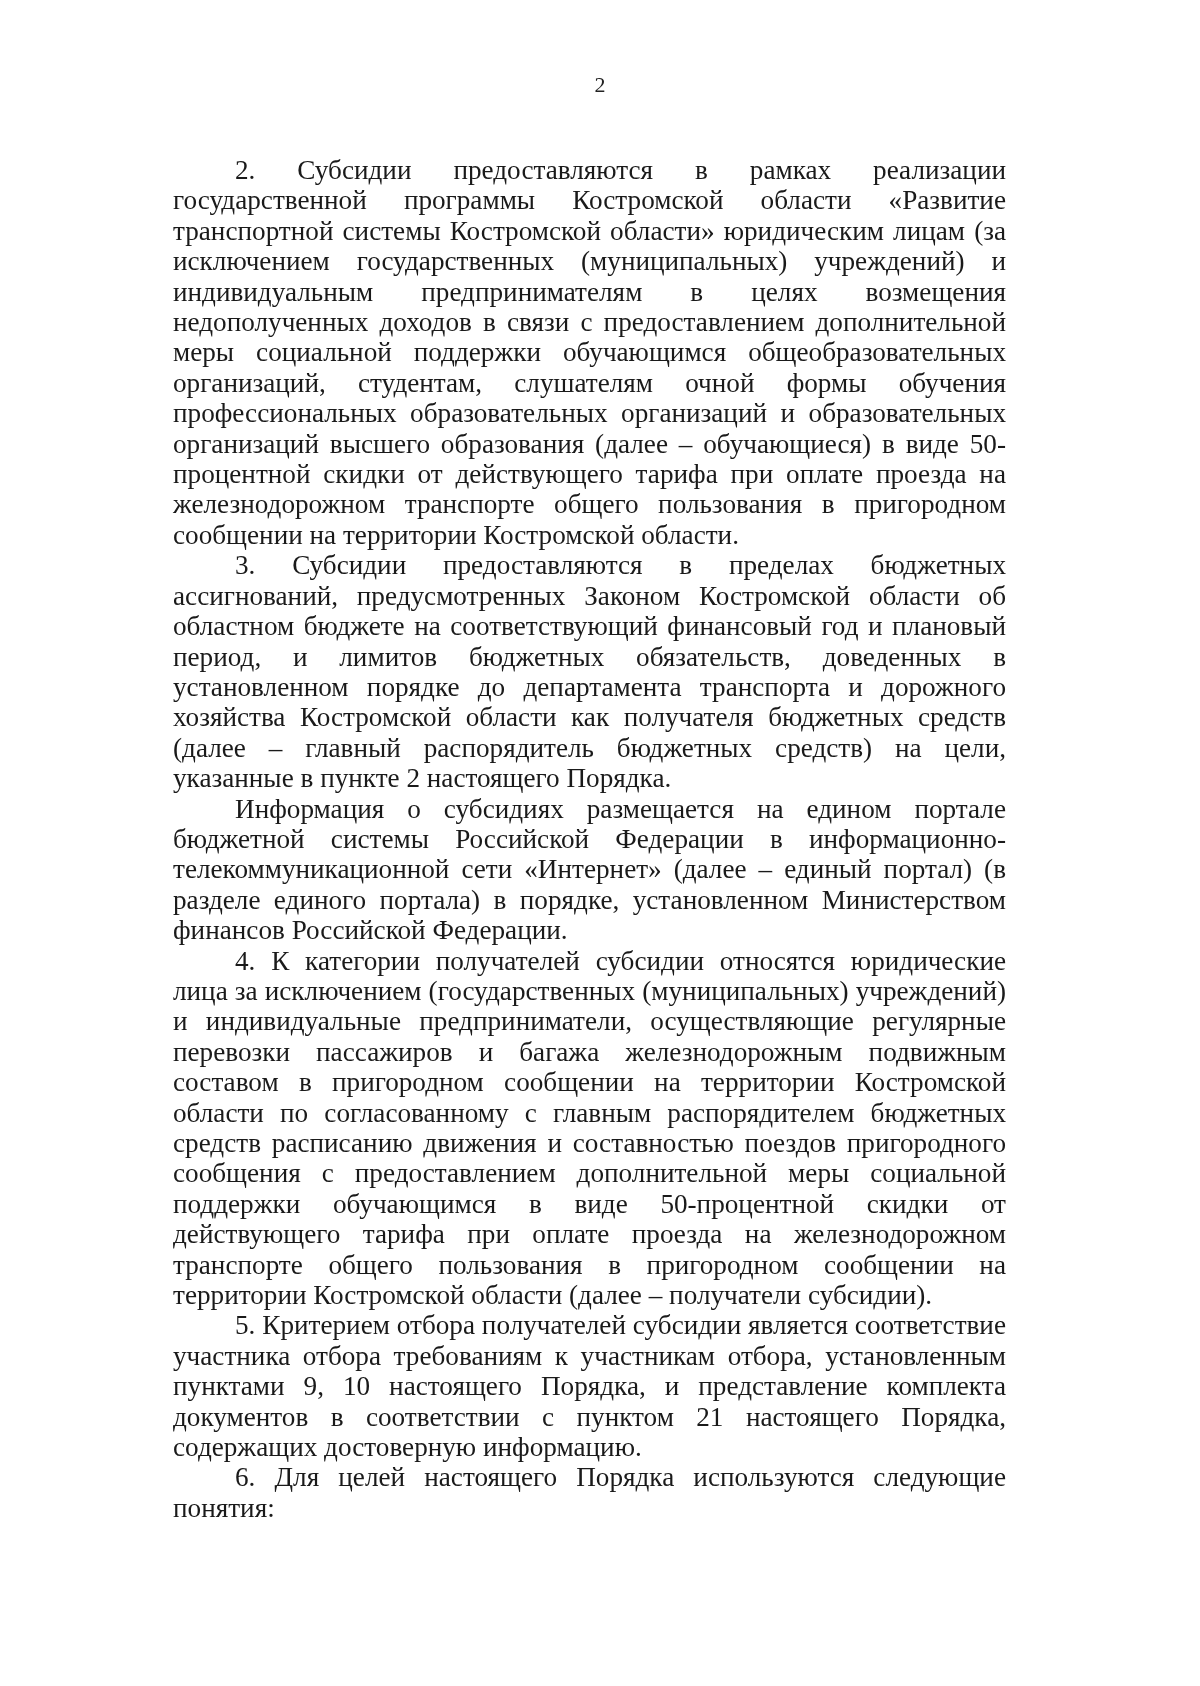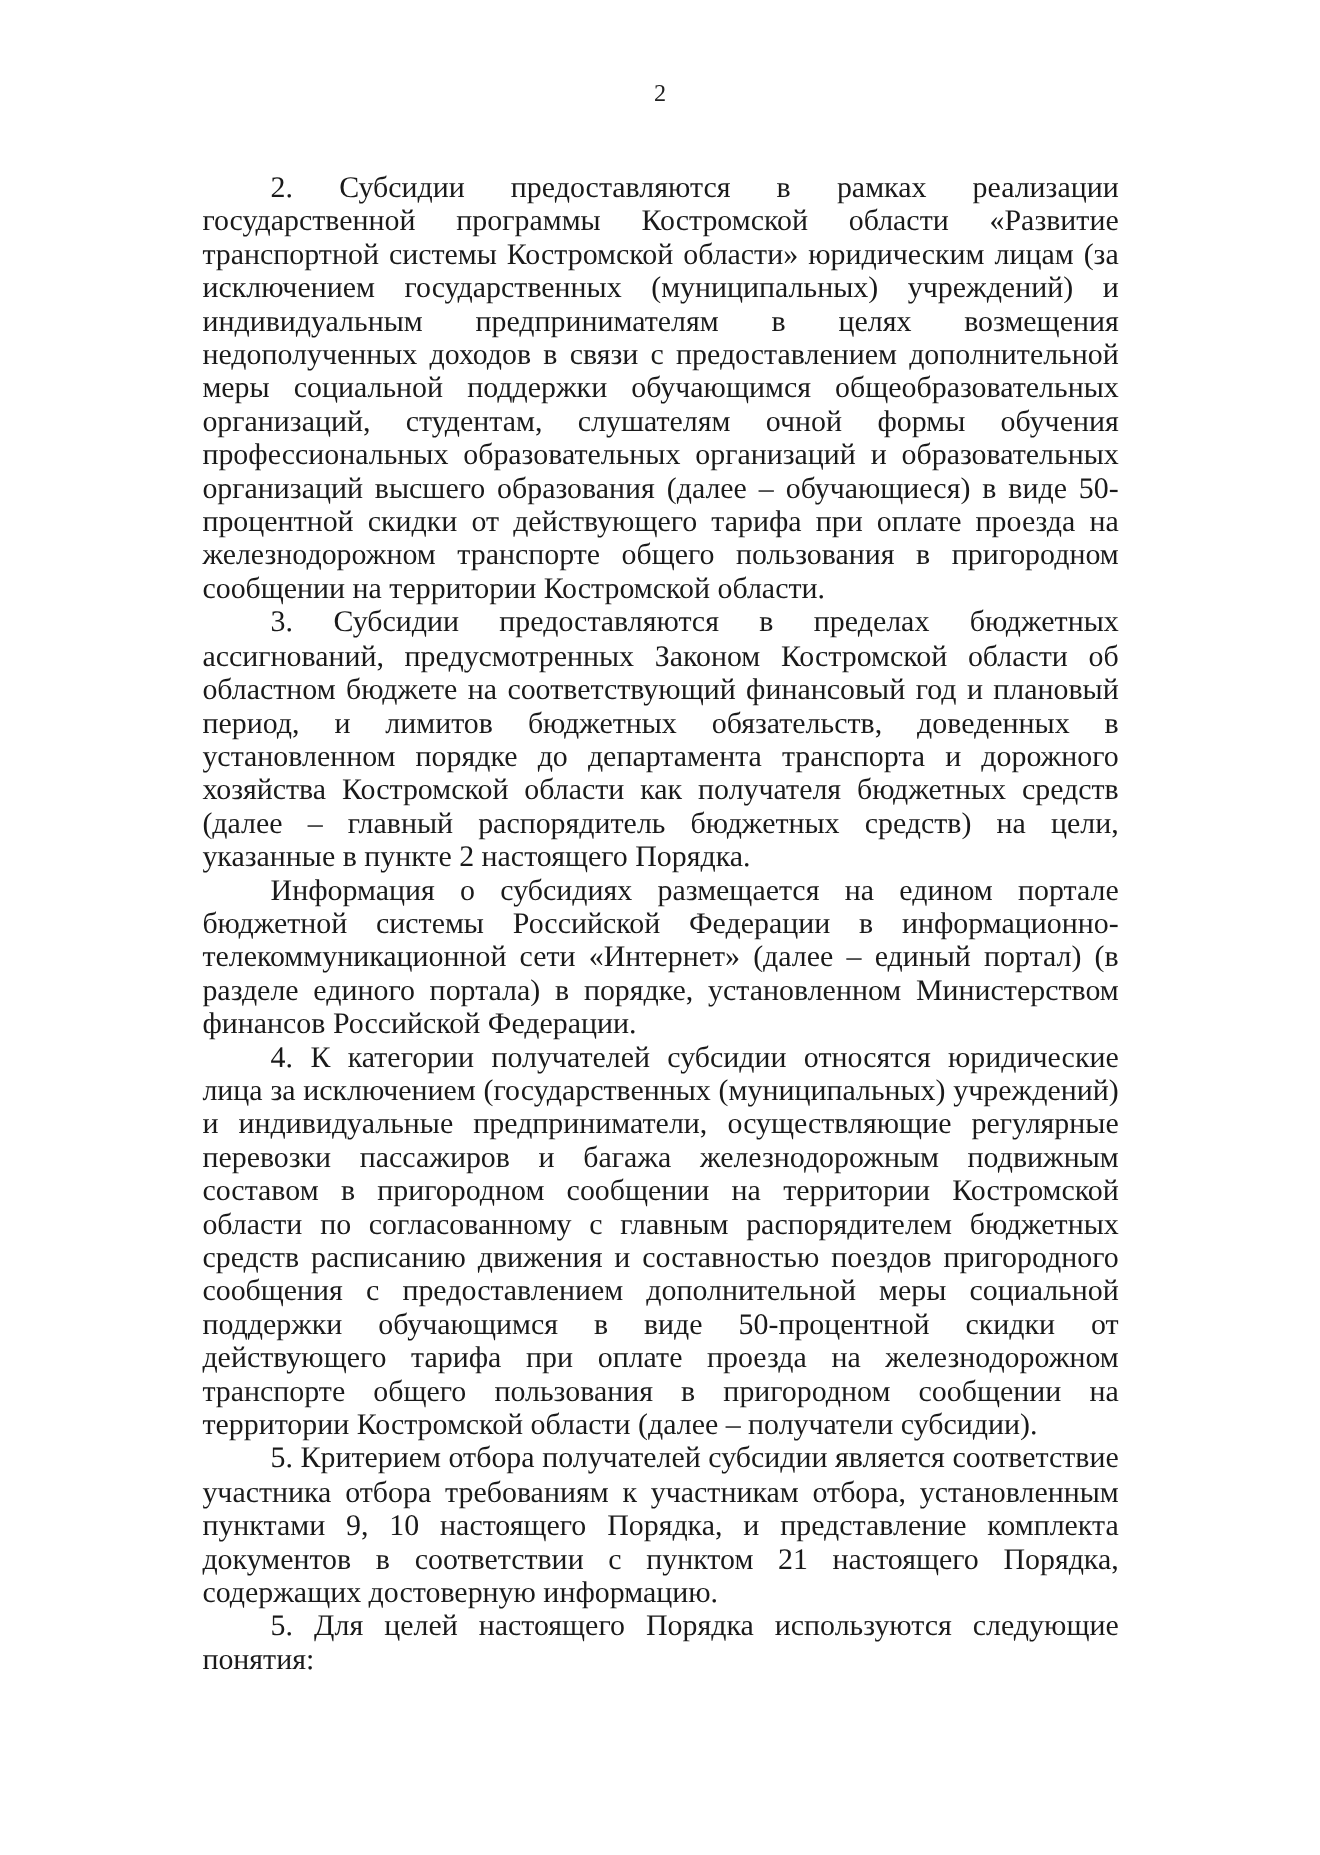--- a/index.html
+++ b/index.html
@@ -1,27 +1,27 @@
 <!DOCTYPE html>
 <html><head>
 <meta charset="utf-8">
 <style>
   html, body { margin:0; padding:0; background:#ffffff; }
   body { width:1200px; height:1686px; position:relative; overflow:hidden; }
   .page-number { position:absolute; top:72px; left:0; width:1200px; text-align:center;
     font-family:"Liberation Serif", serif; font-size:22px; color:#222; }
-  .content { position:absolute; top:155px; left:184px; width:833px;
+  .content { position:absolute; top:155px; left:173px; width:833px;
     font-family:"Liberation Serif", serif; font-size:27.2px; line-height:30.4px; color:#1a1a1a; }
   .content p { margin:0; text-align:justify; text-indent:62px; }
 </style>
 </head>
 <body>
 
 <div class="page-number">2</div>
 
 <div class="content">
   <p>2. Субсидии предоставляются в рамках реализации государственной программы Костромской области «Развитие транспортной системы Костромской области» юридическим лицам (за исключением государственных (муниципальных) учреждений) и индивидуальным предпринимателям в целях возмещения недополученных доходов в связи с предоставлением дополнительной меры социальной поддержки обучающимся общеобразовательных организаций, студентам, слушателям очной формы обучения профессиональных образовательных организаций и образовательных организаций высшего образования (далее – обучающиеся) в виде 50-процентной скидки от действующего тарифа при оплате проезда на железнодорожном транспорте общего пользования в пригородном сообщении на территории Костромской области.</p>
   <p>3. Субсидии предоставляются в пределах бюджетных ассигнований, предусмотренных Законом Костромской области об областном бюджете на соответствующий финансовый год и плановый период, и лимитов бюджетных обязательств, доведенных в установленном порядке до департамента транспорта и дорожного хозяйства Костромской области как получателя бюджетных средств (далее – главный распорядитель бюджетных средств) на цели, указанные в пункте 2 настоящего Порядка.</p>
   <p>Информация о субсидиях размещается на едином портале бюджетной системы Российской Федерации в информационно-телекоммуникационной сети «Интернет» (далее – единый портал) (в разделе единого портала) в порядке, установленном Министерством финансов Российской Федерации.</p>
   <p>4. К категории получателей субсидии относятся юридические лица за исключением (государственных (муниципальных) учреждений) и индивидуальные предприниматели, осуществляющие регулярные перевозки пассажиров и багажа железнодорожным подвижным составом в пригородном сообщении на территории Костромской области по согласованному с главным распорядителем бюджетных средств расписанию движения и составностью поездов пригородного сообщения с предоставлением дополнительной меры социальной поддержки обучающимся в виде 50-процентной скидки от действующего тарифа при оплате проезда на железнодорожном транспорте общего пользования в пригородном сообщении на территории Костромской области (далее – получатели субсидии).</p>
   <p>5. Критерием отбора получателей субсидии является соответствие участника отбора требованиям к участникам отбора, установленным пунктами 9, 10 настоящего Порядка, и представление комплекта документов в соответствии с пунктом 21 настоящего Порядка, содержащих достоверную информацию.</p>
-  <p>5. Для целей настоящего Порядка используются следующие понятия:</p>
+  <p>6. Для целей настоящего Порядка используются следующие понятия:</p>
 </div>
 
 </body></html>

